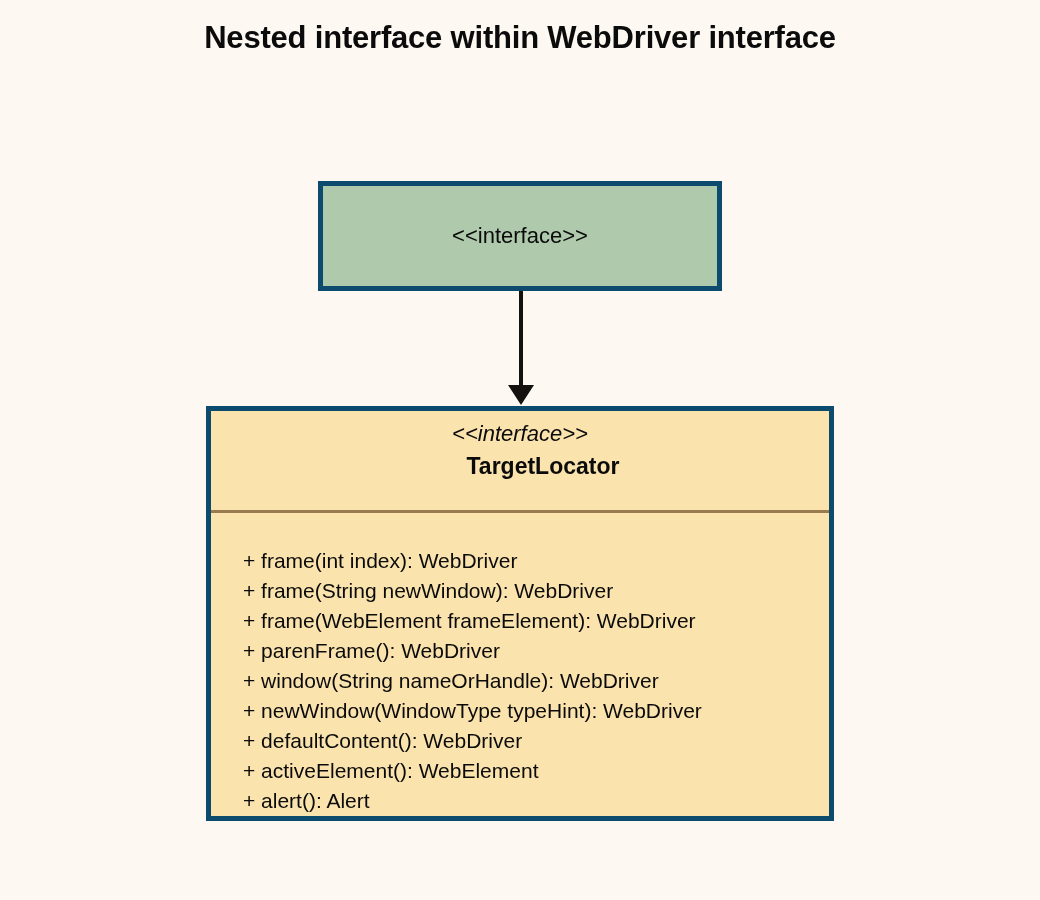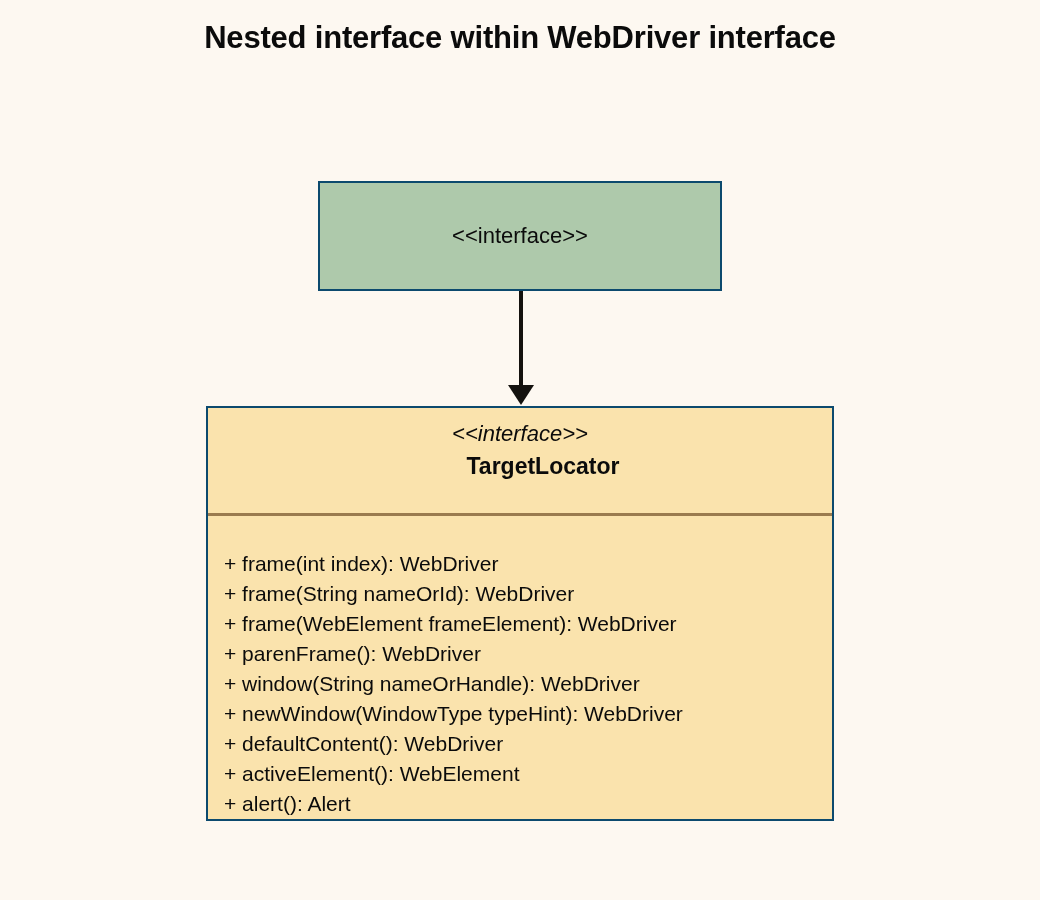--- a/index.html
+++ b/index.html
@@ -34,21 +34,21 @@
   }
   #diagram-title .title-line {
     display: block;
     white-space: nowrap;
   }
 
   
   .uml-box {
     position: absolute;
     box-sizing: border-box;
-    border: 2px solid #0c4a6e;
+    border: 5px solid #0c4a6e;
     gap: 19px;
   }
 
   
   #webdriver-box {
     left: 318px;
     top: 181px;
     width: 404px;
     height: 110px;
     background: #aec9ab;
@@ -103,21 +103,21 @@
     margin-left: 46px;
   }
   #targetlocator-divider {
     height: 3px;
     background: #9a7b4f;
     width: 100%;
     flex: none;
   }
   #targetlocator-methods {
     flex: 1;
-    padding: 14px 0 0 16px;
+    padding: 14px 0 0 32px;
   }
   .method-row {
     font-size: 21px;
     color: #0b0b0b;
     line-height: 30px;
     white-space: nowrap;
     text-align: left;
   }
 
   
@@ -151,21 +151,21 @@
 
     <div id="targetlocator-header">
       <div class="stereotype">&lt;&lt;interface&gt;&gt;</div>
       <div class="classname">TargetLocator</div>
     </div>
 
     <div id="targetlocator-divider"></div>
 
     <div id="targetlocator-methods">
       <div class="method-row">+ frame(int index): WebDriver</div>
-      <div class="method-row">+ frame(String nameOrId): WebDriver</div>
+      <div class="method-row">+ frame(String newWindow): WebDriver</div>
       <div class="method-row">+ frame(WebElement frameElement): WebDriver</div>
       <div class="method-row">+ parenFrame(): WebDriver</div>
       <div class="method-row">+ window(String nameOrHandle): WebDriver</div>
       <div class="method-row">+ newWindow(WindowType typeHint): WebDriver</div>
       <div class="method-row">+ defaultContent(): WebDriver</div>
       <div class="method-row">+ activeElement(): WebElement</div>
       <div class="method-row">+ alert(): Alert</div>
     </div>
 
   </div>

